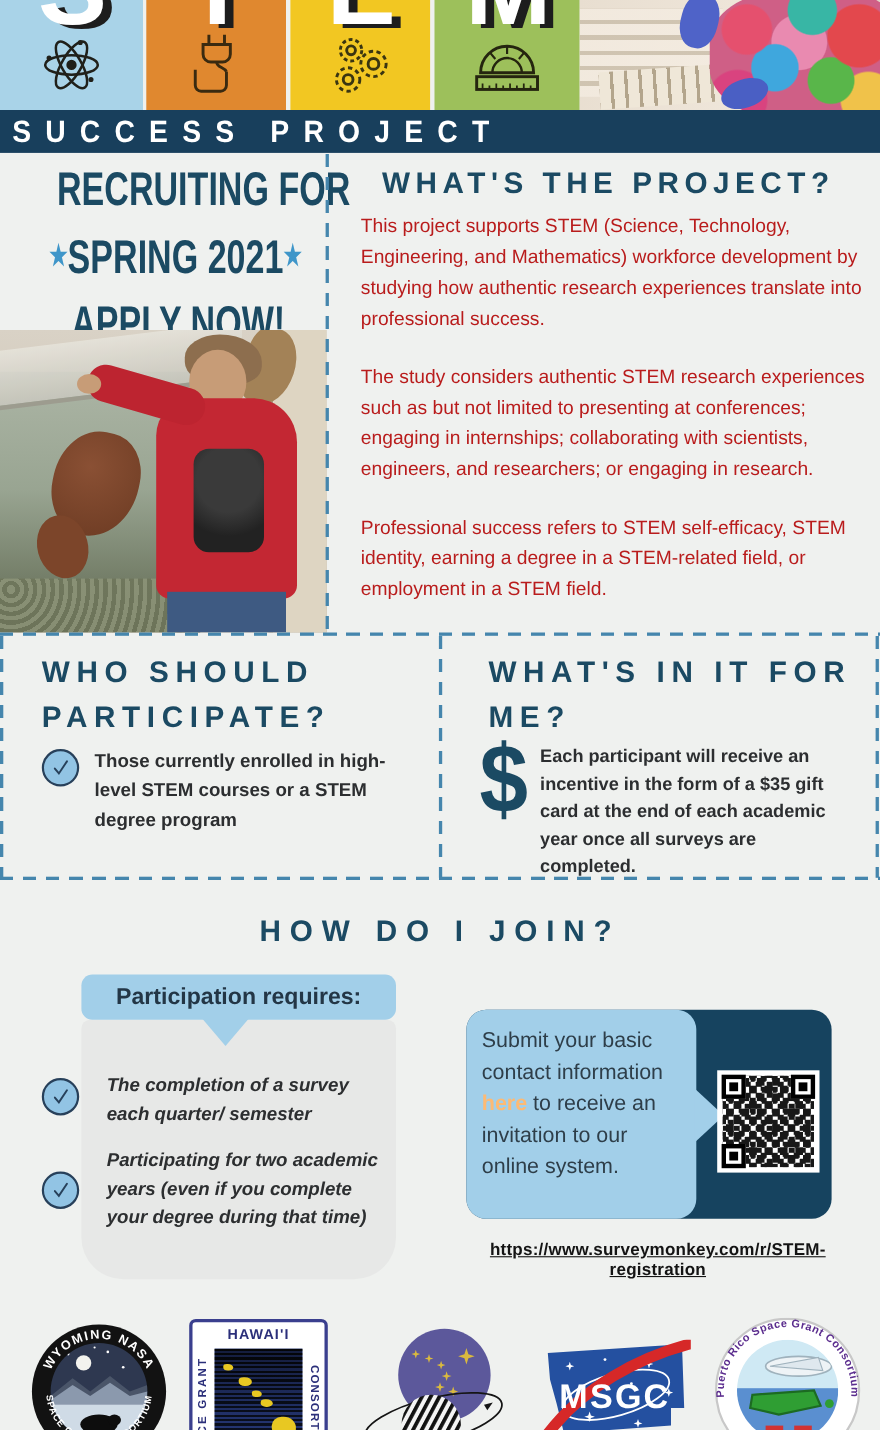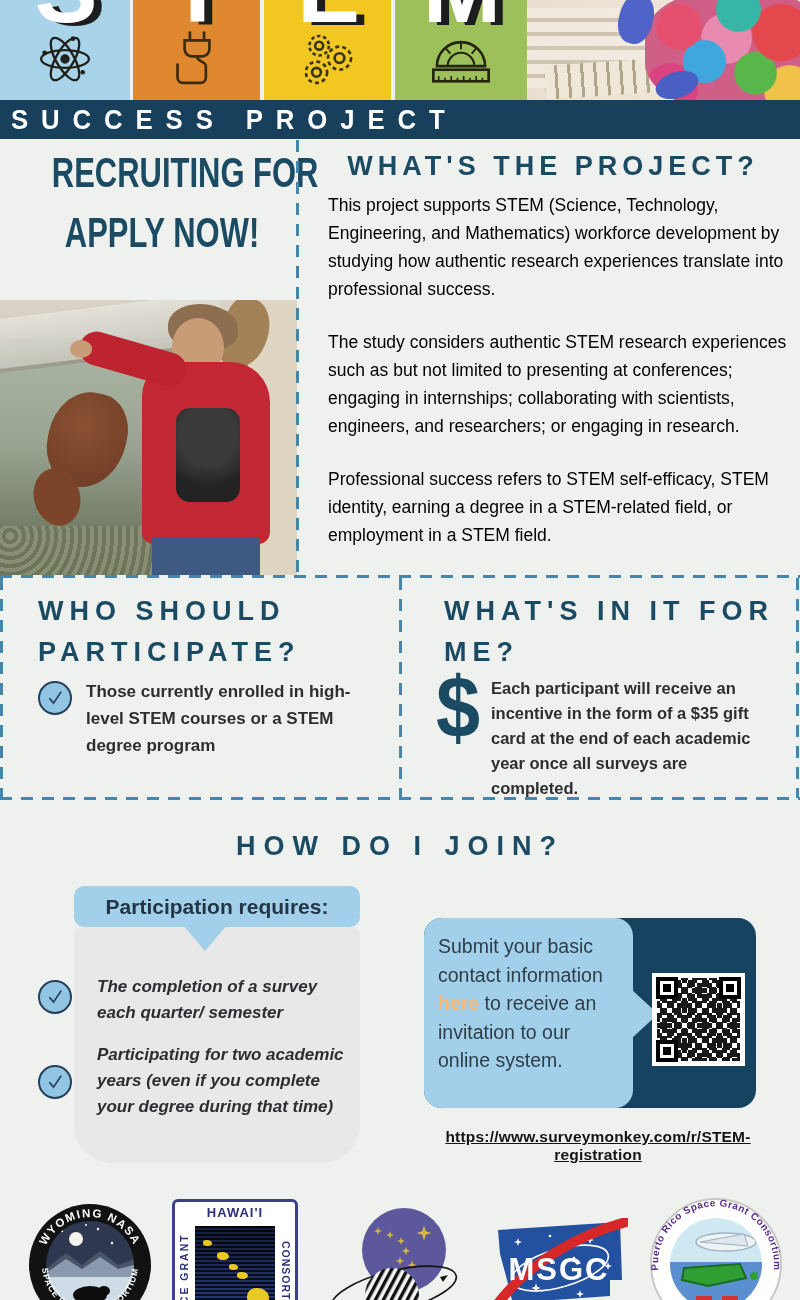--- a/index.html
+++ b/index.html
@@ -90,21 +90,21 @@
             background:#bd2430; transform:rotate(16deg); }
   .pl-hand { position:absolute; left:70px; top:40px; width:22px; height:18px; border-radius:50%; background:#c79c77; }
   .pl-shirt { position:absolute; left:176px; top:108px; width:64px; height:94px; border-radius:14px;
               background:radial-gradient(circle at 50% 30%,#3a3a3a 0 40%,#222 70%); }
   .pl-jeans { position:absolute; left:152px; top:238px; width:108px; height:37px; background:#3e5a82; }
 
   
   .project-heading { position:absolute; left:310px; top:151px; width:486px; text-align:center;
                      font-size:27px; font-weight:bold; letter-spacing:5px; color:#1b4a63; }
   .project-copy { position:absolute; left:328px; top:191px; width:466px; font-size:17.5px;
-                  line-height:28px; color:#000000; }
+                  line-height:28px; color:#b91c1c; }
   .project-copy p { margin-bottom:25px; }
 
   
   .mid-heading { position:absolute; font-size:27px; font-weight:bold; letter-spacing:6px;
                  color:#1b4a63; line-height:41px; }
   .check-circle { position:absolute; width:34px; height:34px; border-radius:50%; background:#92c4e4;
                   border:2px solid #27405a; display:flex; align-items:center; justify-content:center; }
   .who-item-text { position:absolute; left:86px; top:678px; width:268px; font-size:17px; font-weight:bold;
                    line-height:27px; color:#2c2e30; }
   .dollar { position:absolute; left:436px; top:664px; font-size:88px; font-weight:bold; color:#1b4a63;
@@ -236,20 +236,23 @@
       <div class="pt-glove2"></div>
     </div>
   </div>
 
   <div class="banner">
     <div class="banner-text">SUCCESS PROJECT</div>
   </div>
 
   <div class="recruit">
     <span class="line"><span class="cond">RECRUITING FOR</span></span>
+    <span class="line">
+      <span class="cond"><span class="star">★</span><span>SPRING 2021</span><span class="star">★</span></span>
+    </span>
     <span class="line"><span class="cond">APPLY NOW!</span></span>
   </div>
 
   <div class="photo-left">
     <div class="pl-door"></div>
     <div class="pl-tank"></div>
     <div class="pl-octo"></div>
     <div class="pl-octo2"></div>
     <div class="pl-gravel"></div>
     <div class="pl-lid"></div>

